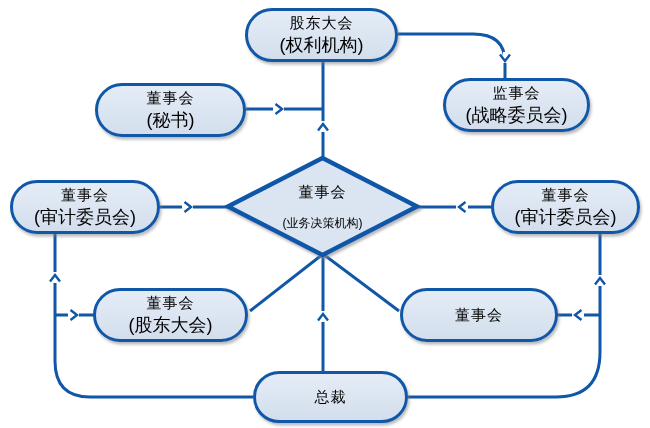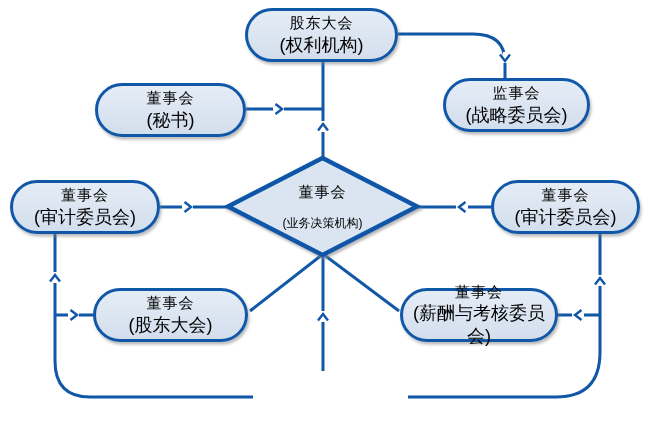--- a/index.html
+++ b/index.html
@@ -125,22 +125,25 @@
     <div class="s">(审计委员会)</div>
   </div>
 
   <div class="node" style="left:93px;top:288px;width:155px;height:54px;">
     <div class="t">董事会</div>
     <div class="s">(股东大会)</div>
   </div>
 
   <div class="node" style="left:400px;top:288px;width:158px;height:54px;">
     <div class="t">董事会</div>
-    <div class="s">(薪酬与考核委员会)</div>
   </div>
 
+  <div class="node" style="left:253px;top:371px;width:155px;height:52px;">
+    <div class="t">总裁</div>
+
+  </div>
 
   <div class="diamond-label">
     <div class="t">董事会</div>
     <div class="s">(业务决策机构)</div>
   </div>
 
 </div>
 
 </body></html>

